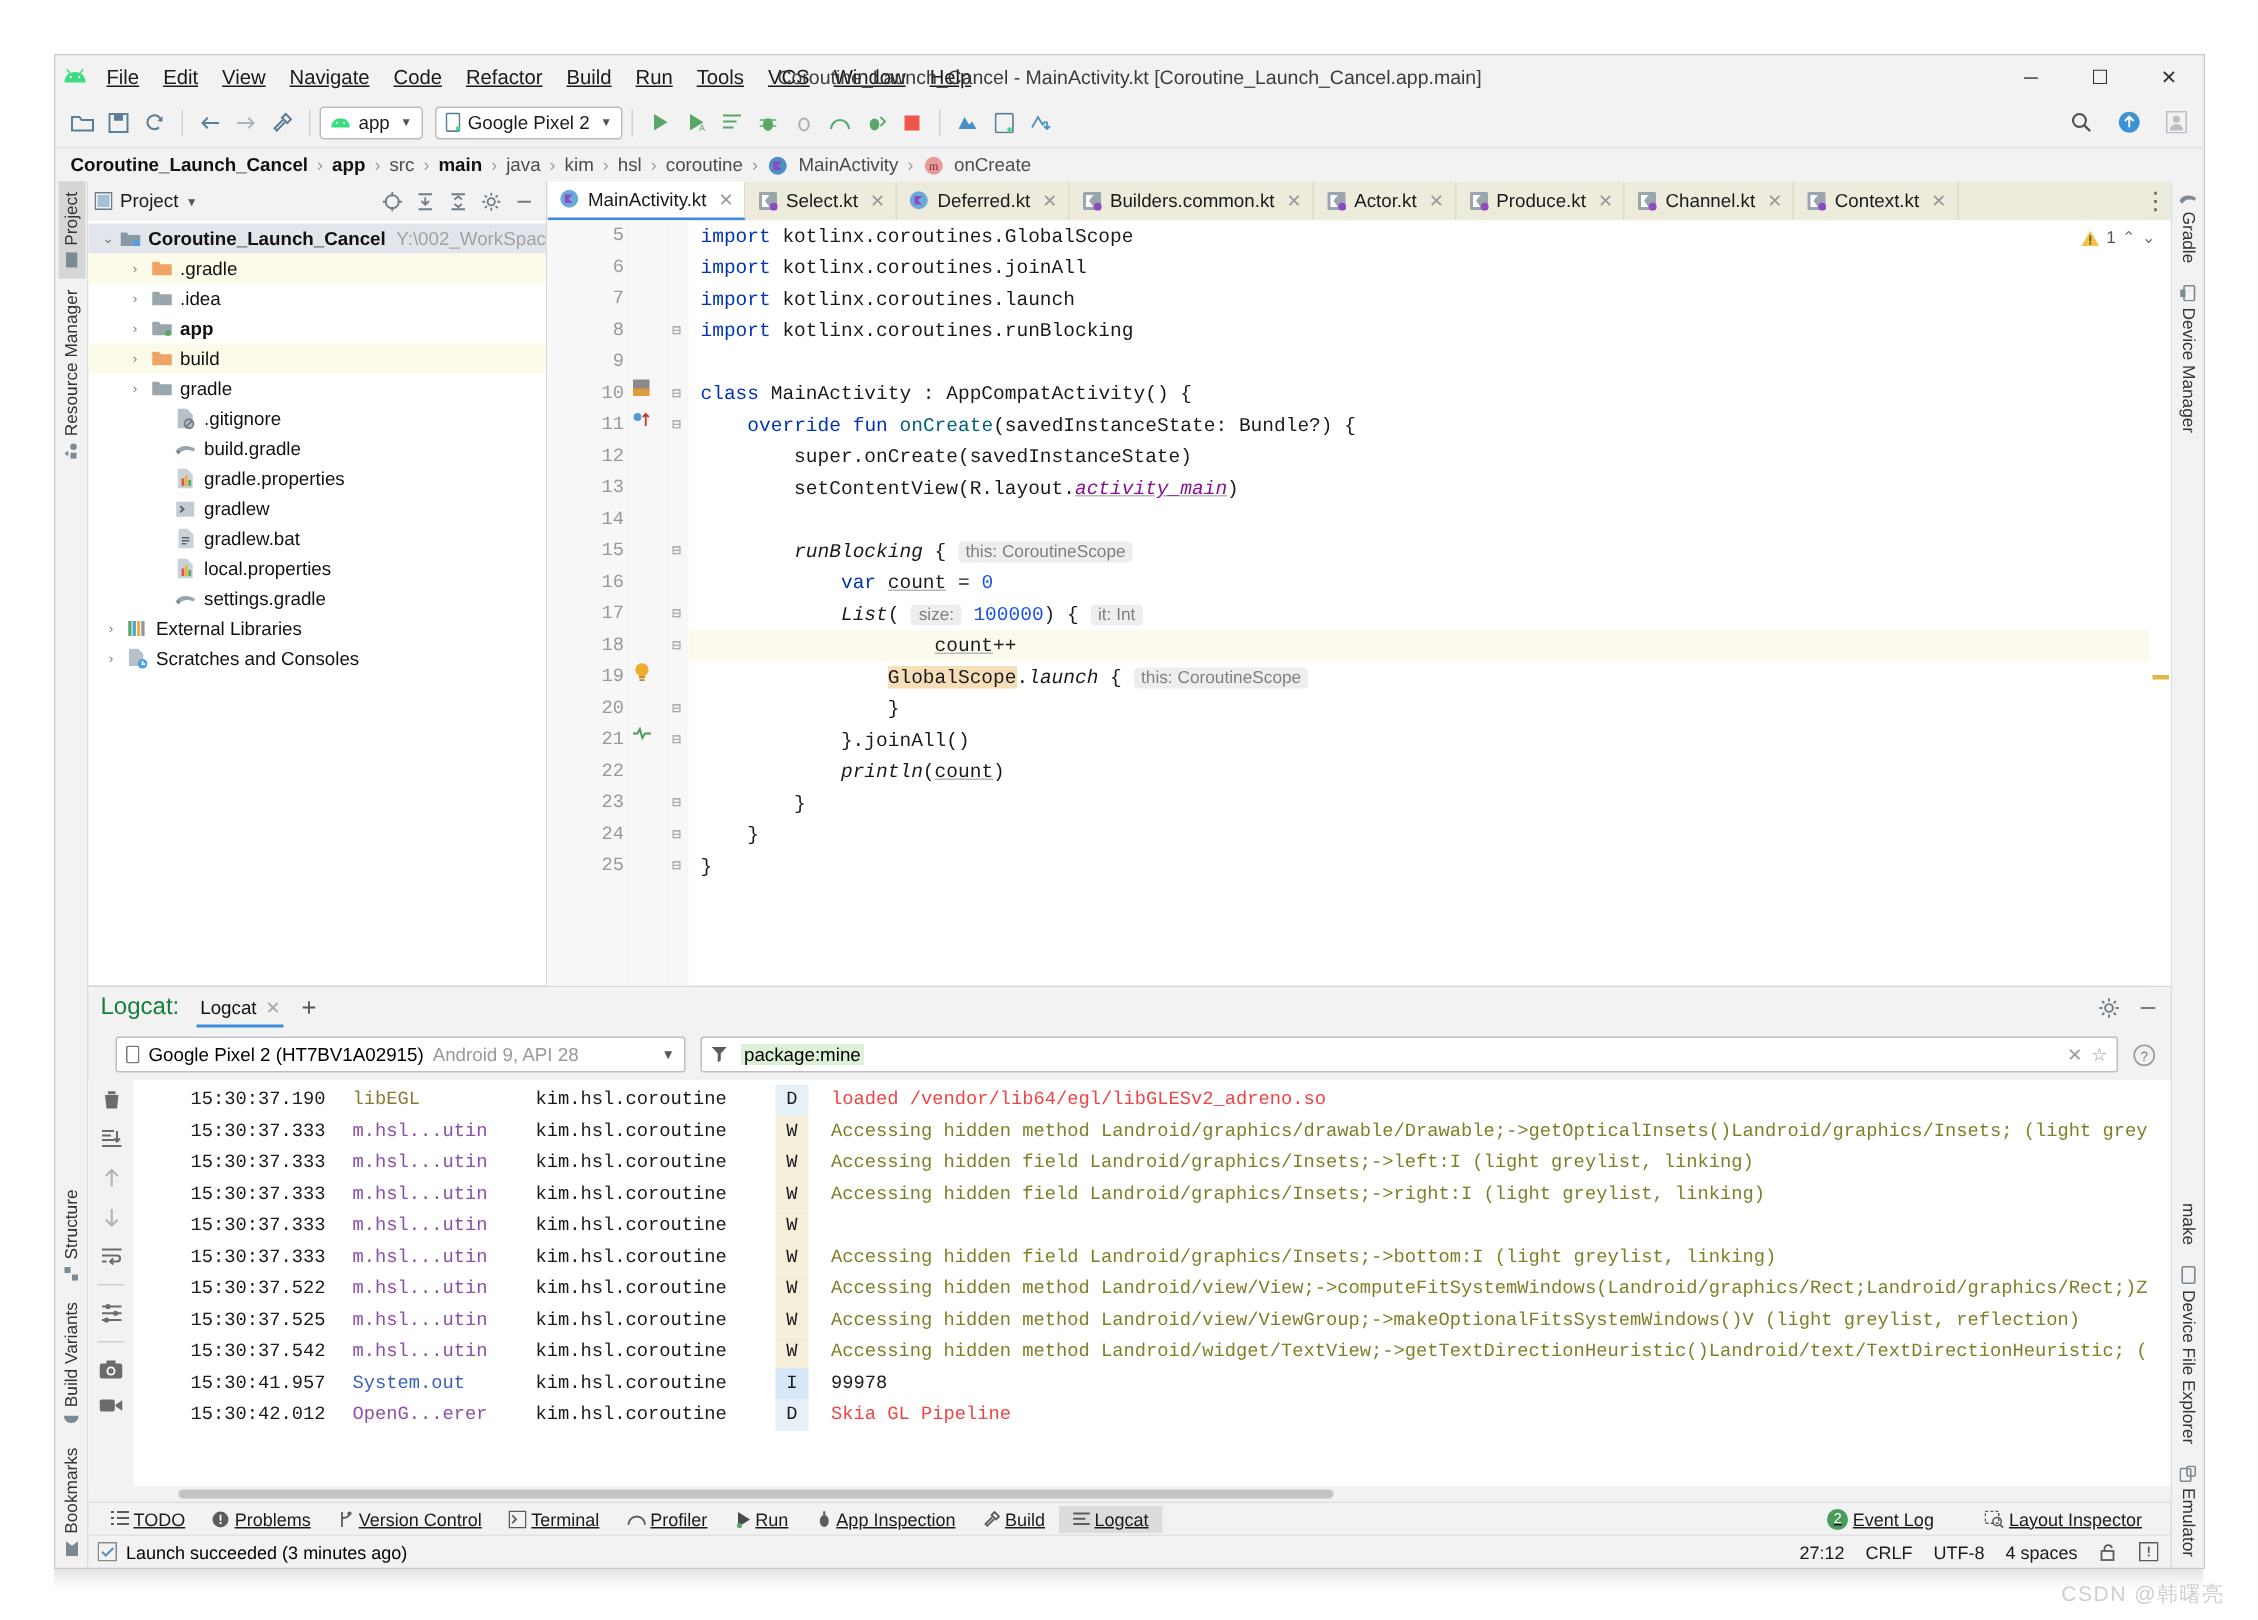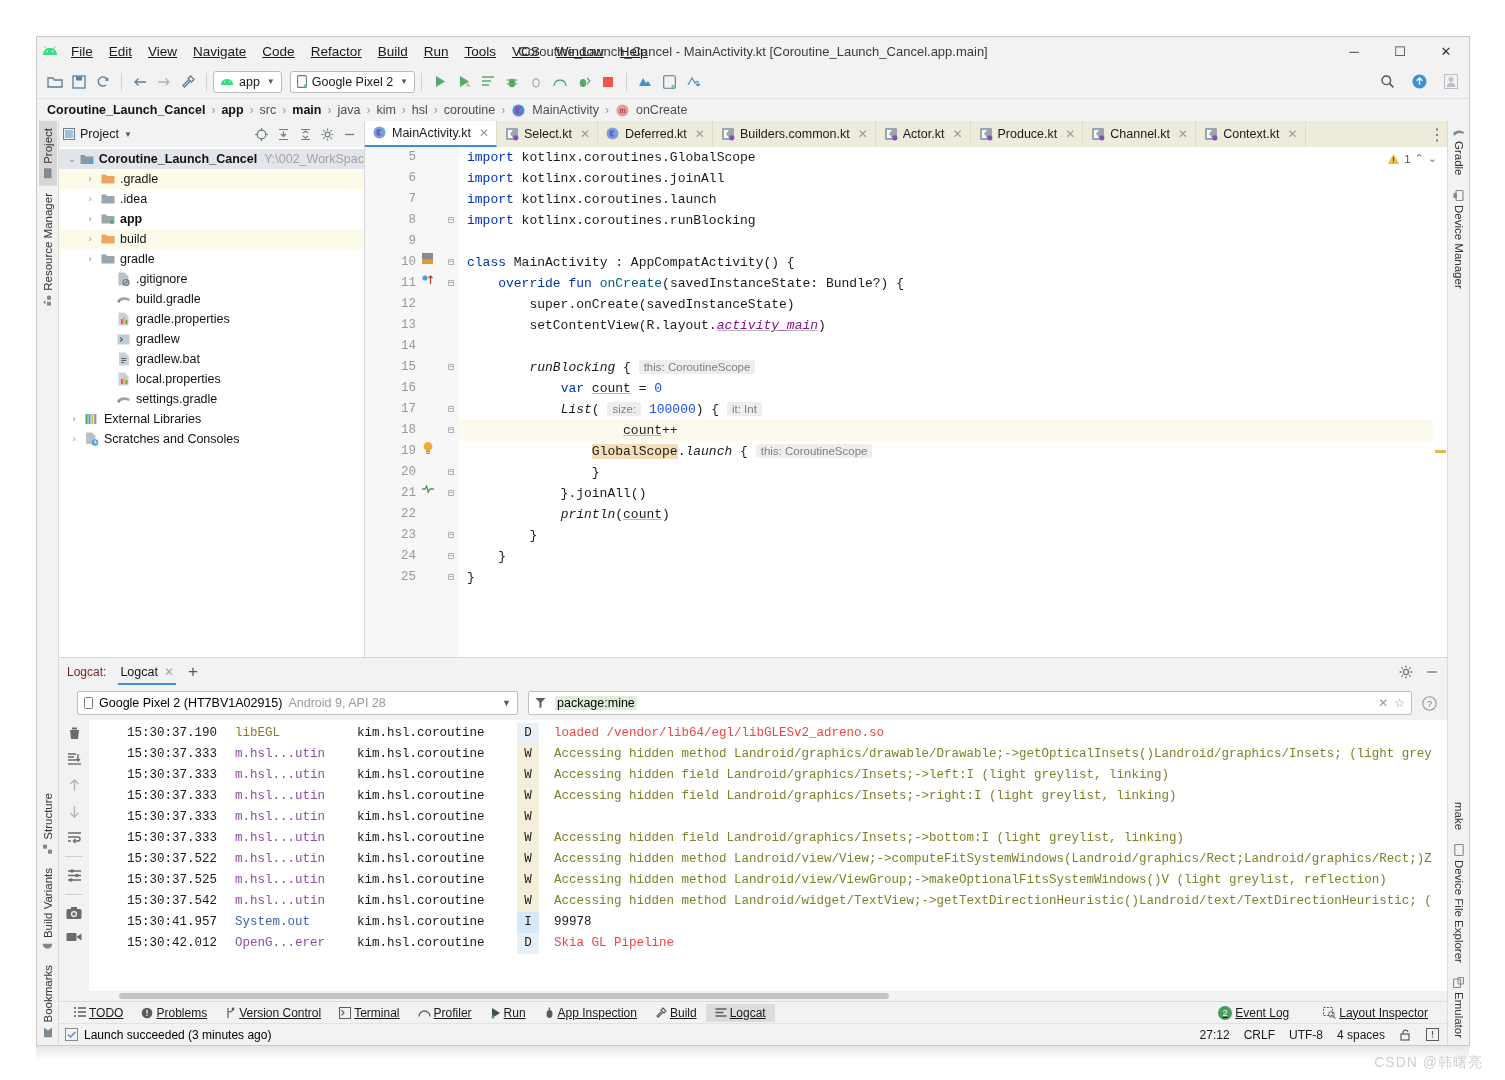--- a/index.html
+++ b/index.html
@@ -98,28 +98,28 @@
           padding:1px 5px; border-radius:3px; }
   .ul { text-decoration:underline; text-decoration-color:#b9b9b9; }
   .ident-hl { background:#f5deb8; }
   #code-right { width:14px; background:#fff; position:relative; border-left:0; }
   #errstripe { position:absolute; right:0; top:0; width:14px; height:100%; }
   #insp-badge { position:absolute; right:10px; top:5px; display:flex; align-items:center; gap:4px; font-size:11.5px; color:#555;}
 
   
   #logcat { flex:1; display:flex; flex-direction:column; min-height:0; border-top:1px solid #d6d6d6; background:#f2f2f2; }
   #lc-head { height:28px; display:flex; align-items:center; padding:0 8px; gap:12px; position:relative; }
-  #lc-head .lbl { font-size:12px; color:#7f1d1d; }
+  #lc-head .lbl { font-size:16px; color:#15803d; }
   .lc-tab { font-size:12.5px; color:#111; padding:5px 2px 4px; border-bottom:2px solid #3f8bdc; display:flex; align-items:center; gap:6px;}
   .lc-tab .x { color:#a5a5a5; font-size:12px; }
   #lc-plus { font-size:17px; color:#555; line-height:14px; }
   #lc-head-right { margin-left:auto; display:flex; align-items:center; gap:12px; color:#555; }
 
   #lc-filter { height:34px; display:flex; align-items:center; gap:10px; padding:0 10px 0 18px; }
-  .device-combo { width:441px; height:24px; background:#fff; border:1px solid #bfbfbf; border-radius:2px;
+  .device-combo { width:380px; height:24px; background:#fff; border:1px solid #bfbfbf; border-radius:2px;
                   display:flex; align-items:center; padding:0 6px; gap:6px; font-size:12.5px; }
   .device-combo .grey { color:#9a9a9a; }
   .device-combo .caret { margin-left:auto; font-size:9px; color:#555;}
   .query { flex:1; height:24px; background:#fff; border:1px solid #bfbfbf; border-radius:2px;
            display:flex; align-items:center; padding:0 6px; gap:7px; font-size:12.5px; }
   .query .qtext { background:#ddf0d8; padding:0 2px; }
   .query .qright { margin-left:auto; display:flex; align-items:center; gap:6px; color:#9a9a9a; font-size:12px;}
 
   #lc-main { flex:1; display:flex; min-height:0; background:#fff;gap:28px; }
   #lc-tools { width:30px; background:#f2f2f2; display:flex; flex-direction:column; align-items:center; padding-top:6px; gap:11px; }

